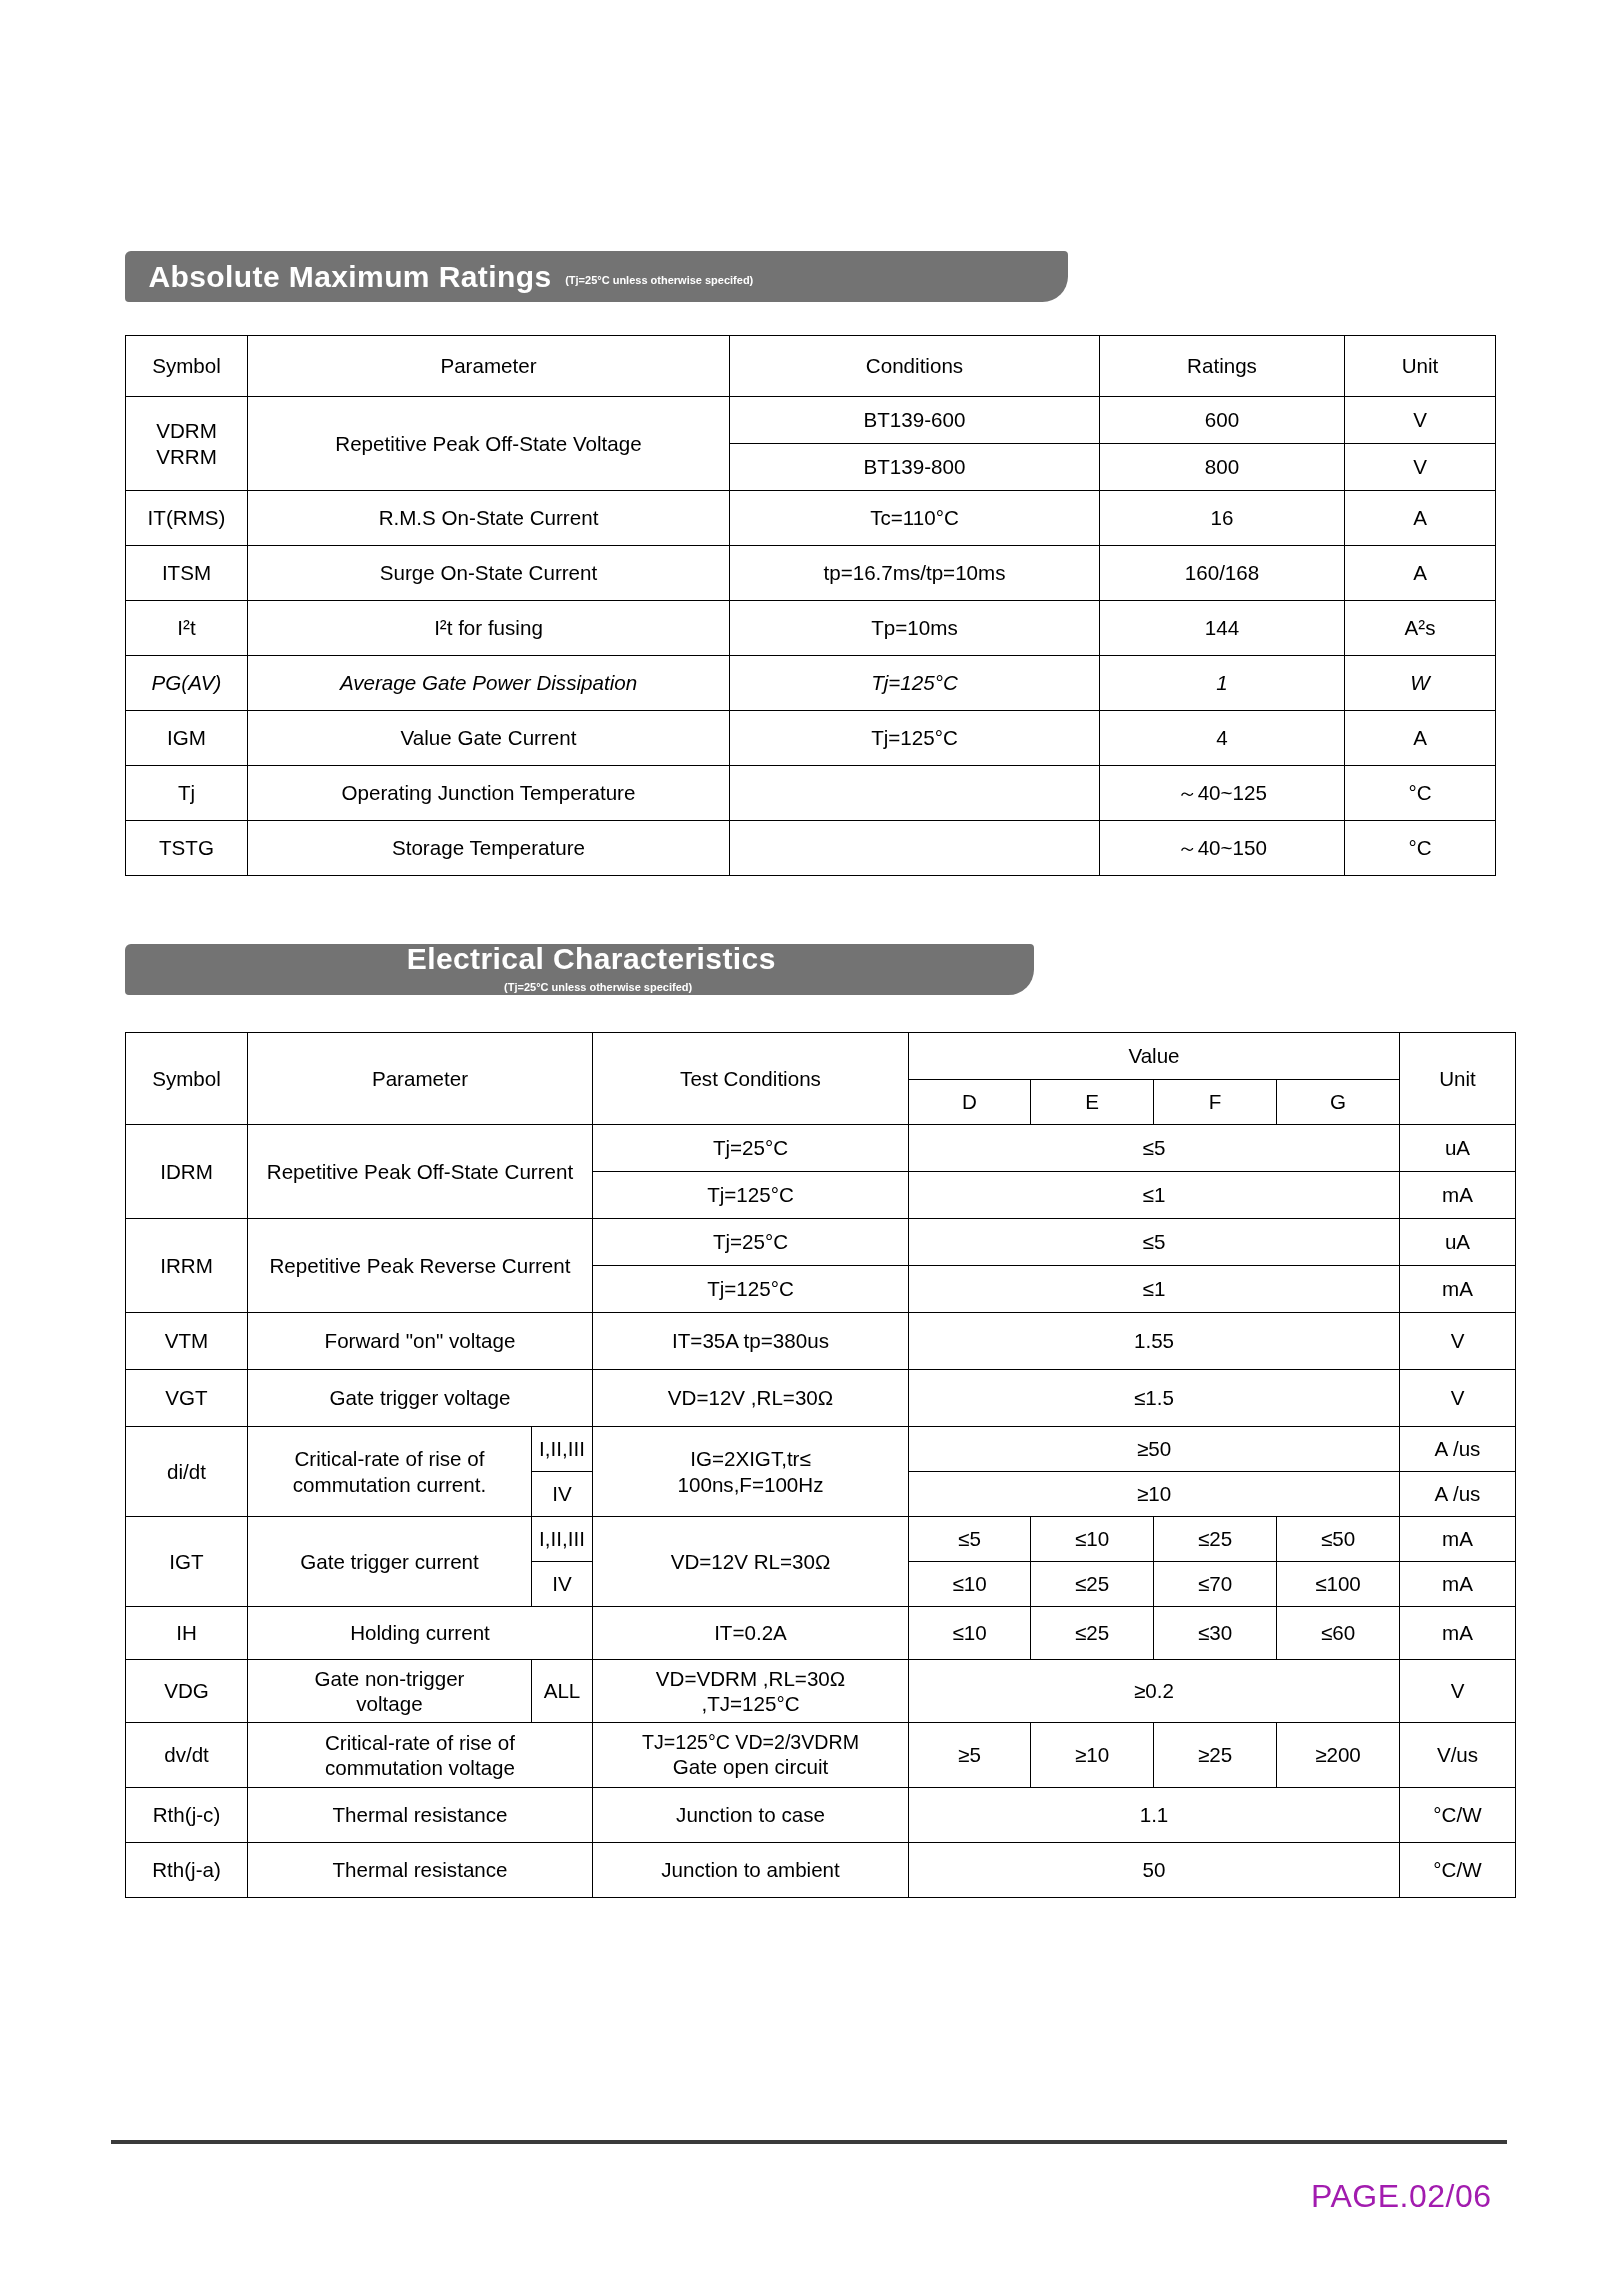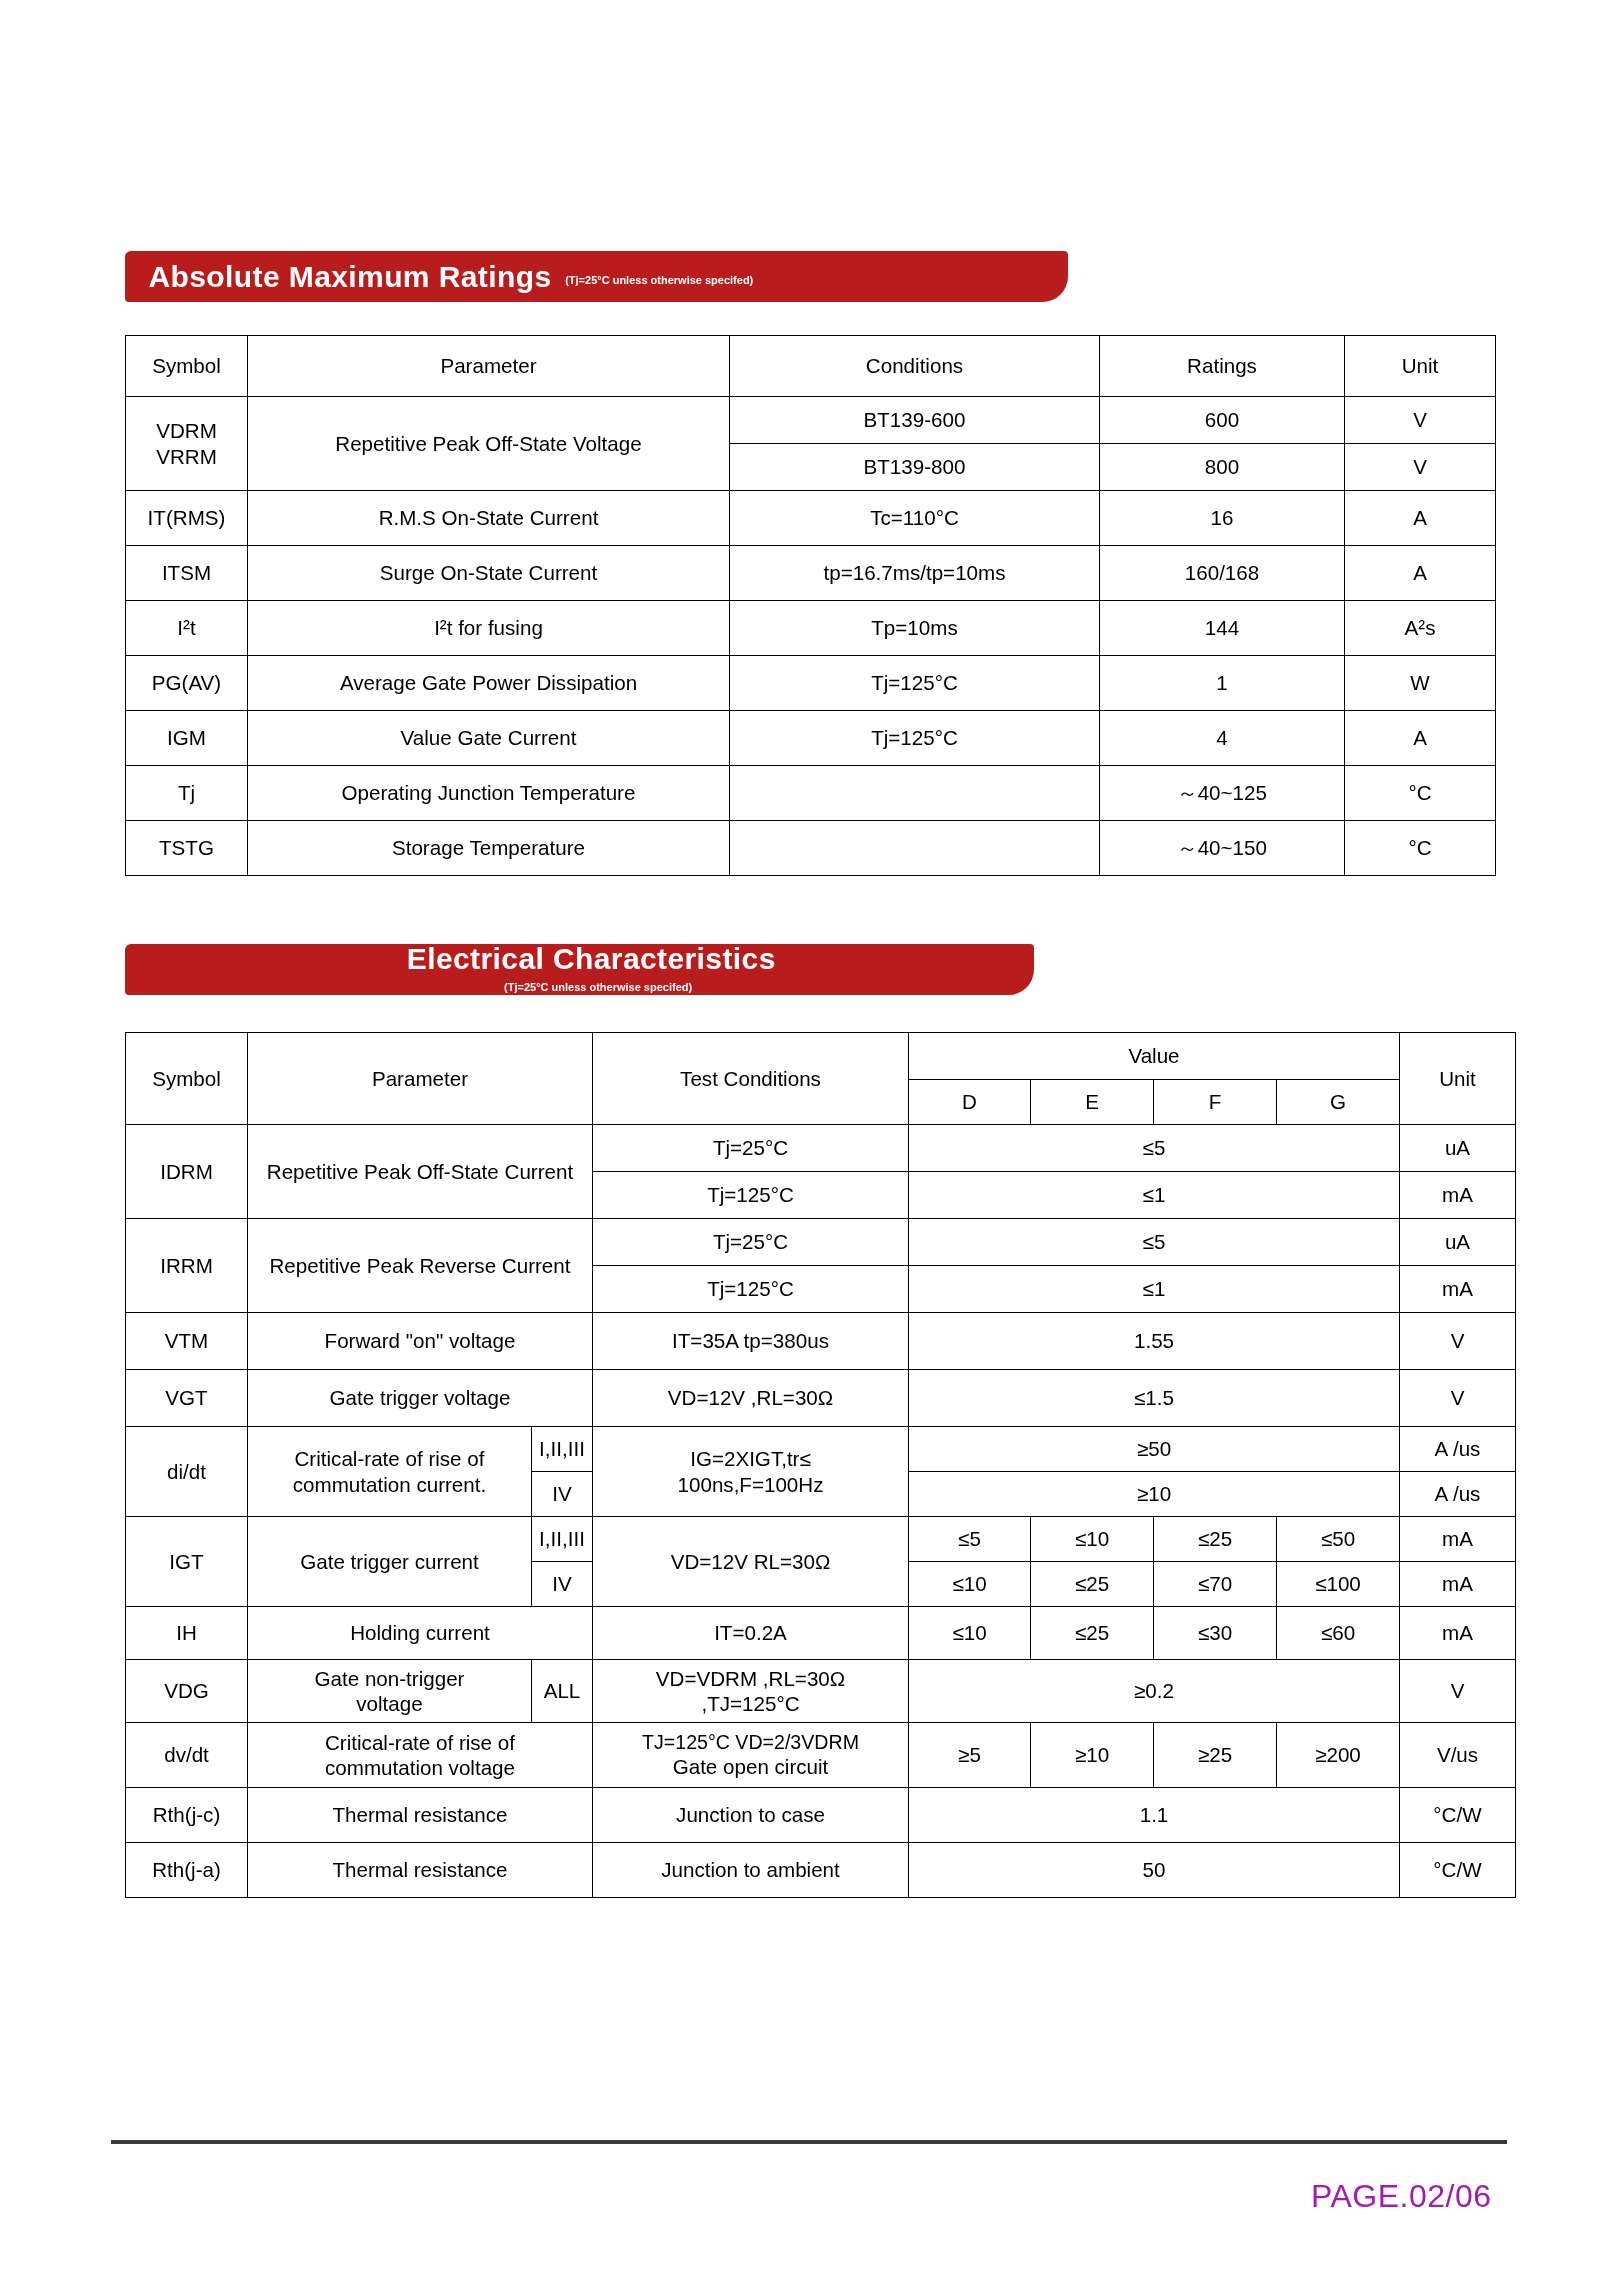--- a/index.html
+++ b/index.html
@@ -16,21 +16,21 @@
   .page {
     position: absolute;
     left: 0; top: 0;
     width: 1621px; height: 2293px;
   }
 
   
   .banner {
     position: absolute;
     height: 51px;
-    background: #b91c1c;
+    background: #737373;
     border-top-left-radius: 5.9px;
     border-bottom-right-radius: 25.5px;
     border-top-right-radius: 3.9px;
     border-bottom-left-radius: 3.9px;
     display: flex;
     align-items: center;
     padding-left: 23.5px;
     color: #ffffff;
     white-space: nowrap;
     overflow: hidden;
@@ -143,21 +143,21 @@
         <td>160/168</td>
         <td>A</td>
       </tr>
       <tr style="height:55px;">
         <td class="sym">I²t</td>
         <td class="l">I²t for fusing</td>
         <td>Tp=10ms</td>
         <td>144</td>
         <td>A²s</td>
       </tr>
-      <tr style="height:55px;">
+      <tr style="height:55px;font-style:italic;">
         <td class="sym">PG(AV)</td>
         <td class="l">Average Gate Power Dissipation</td>
         <td>Tj=125°C</td>
         <td>1</td>
         <td>W</td>
       </tr>
       <tr style="height:55px;">
         <td class="sym">IGM</td>
         <td class="l">Value Gate Current</td>
         <td>Tj=125°C</td>

